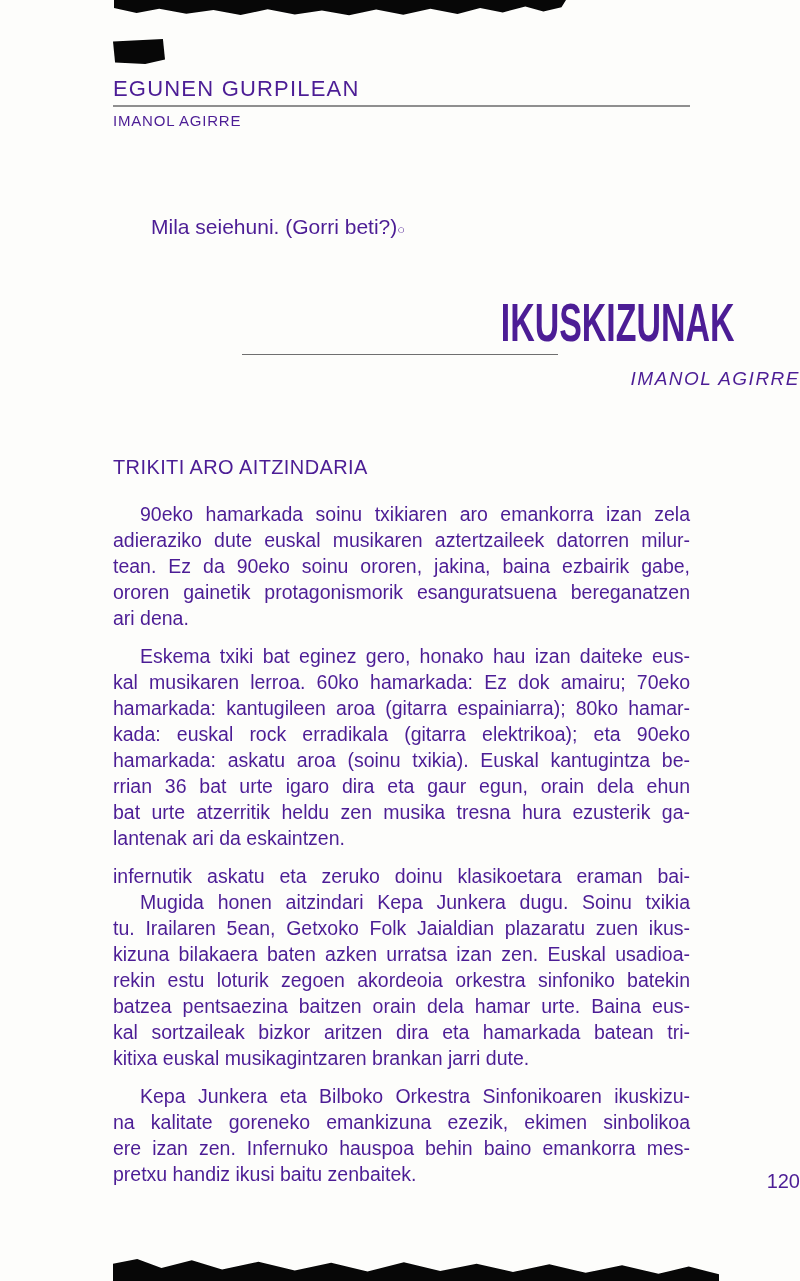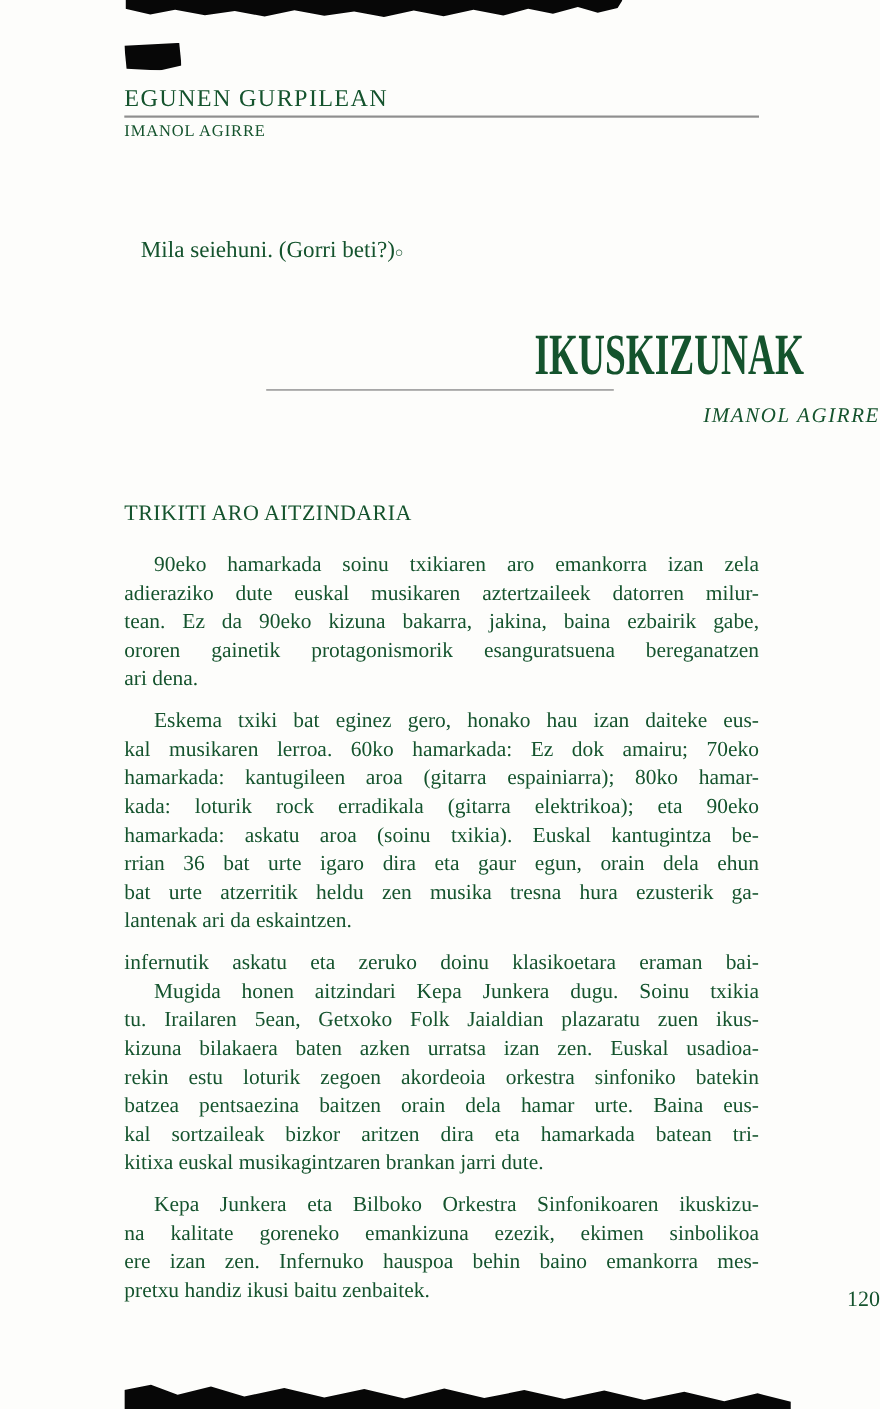--- a/index.html
+++ b/index.html
@@ -6,22 +6,22 @@
     margin: 0;
     padding: 0;
     background: #e8e8e6;
   }
   .page {
     position: relative;
     width: 800px;
     height: 1281px;
     margin: 0 auto;
     background: #fdfdfb;
-    color: #14532d;
-    font-family: Liberation Serif, serif;
+    color: #4c1d95;
+    font-family: Liberation Sans, sans-serif;
     overflow: hidden;
   }
 
   
   .artifact { position: absolute; background: #070707; }
   .artifact-top {
     left: 114px; top: 0; width: 452px; height: 16px;
     clip-path: polygon(0% 0%, 100% 0%, 99% 45%, 95% 72%, 91% 40%, 86% 78%,
       81% 50%, 76% 88%, 70% 55%, 64% 92%, 58% 60%, 52% 96%, 46% 65%,
       40% 90%, 34% 58%, 28% 94%, 22% 62%, 16% 86%, 10% 55%, 5% 82%, 0% 50%);
@@ -55,21 +55,21 @@
   }
   .rh-author {
     margin-top: 5px;
     font-size: 15px;
     letter-spacing: 0.8px;
   }
 
   
   .lead-line {
     position: absolute;
-    left: 128px; top: 213px;
+    left: 151px; top: 213px;
     font-size: 21px;
     line-height: 28px;
   }
   .lead-marker {
     font-size: 13px;
   }
 
   
   .title-block {
     position: absolute;
@@ -158,29 +158,29 @@
     <div class="article-byline">IMANOL AGIRRE</div>
   </div>
 
   <div class="section-heading">TRIKITI ARO AITZINDARIA</div>
 
   <div class="article-body">
 
   <div class="para">
         <div class="pline first">90eko hamarkada soinu txikiaren aro emankorra izan zela</div>
         <div class="pline">adieraziko dute euskal musikaren aztertzaileek datorren milur-</div>
-        <div class="pline">tean. Ez da 90eko kizuna bakarra, jakina, baina ezbairik gabe,</div>
+        <div class="pline">tean. Ez da 90eko soinu ororen, jakina, baina ezbairik gabe,</div>
         <div class="pline">ororen gainetik protagonismorik esanguratsuena bereganatzen</div>
         <div class="pline last">ari dena.</div>
       </div>
       <div class="para">
         <div class="pline first">Eskema txiki bat eginez gero, honako hau izan daiteke eus-</div>
         <div class="pline">kal musikaren lerroa. 60ko hamarkada: Ez dok amairu; 70eko</div>
         <div class="pline">hamarkada: kantugileen aroa (gitarra espainiarra); 80ko hamar-</div>
-        <div class="pline">kada: loturik rock erradikala (gitarra elektrikoa); eta 90eko</div>
+        <div class="pline">kada: euskal rock erradikala (gitarra elektrikoa); eta 90eko</div>
         <div class="pline">hamarkada: askatu aroa (soinu txikia). Euskal kantugintza be-</div>
         <div class="pline">rrian 36 bat urte igaro dira eta gaur egun, orain dela ehun</div>
         <div class="pline">bat urte atzerritik heldu zen musika tresna hura ezusterik ga-</div>
         <div class="pline last">lantenak ari da eskaintzen.</div>
       </div>
       <div class="para">
         <div class="pline">infernutik askatu eta zeruko doinu klasikoetara eraman bai-</div>
         <div class="pline first">Mugida honen aitzindari Kepa Junkera dugu. Soinu txikia</div>
         <div class="pline">tu. Irailaren 5ean, Getxoko Folk Jaialdian plazaratu zuen ikus-</div>
         <div class="pline">kizuna bilakaera baten azken urratsa izan zen. Euskal usadioa-</div>

